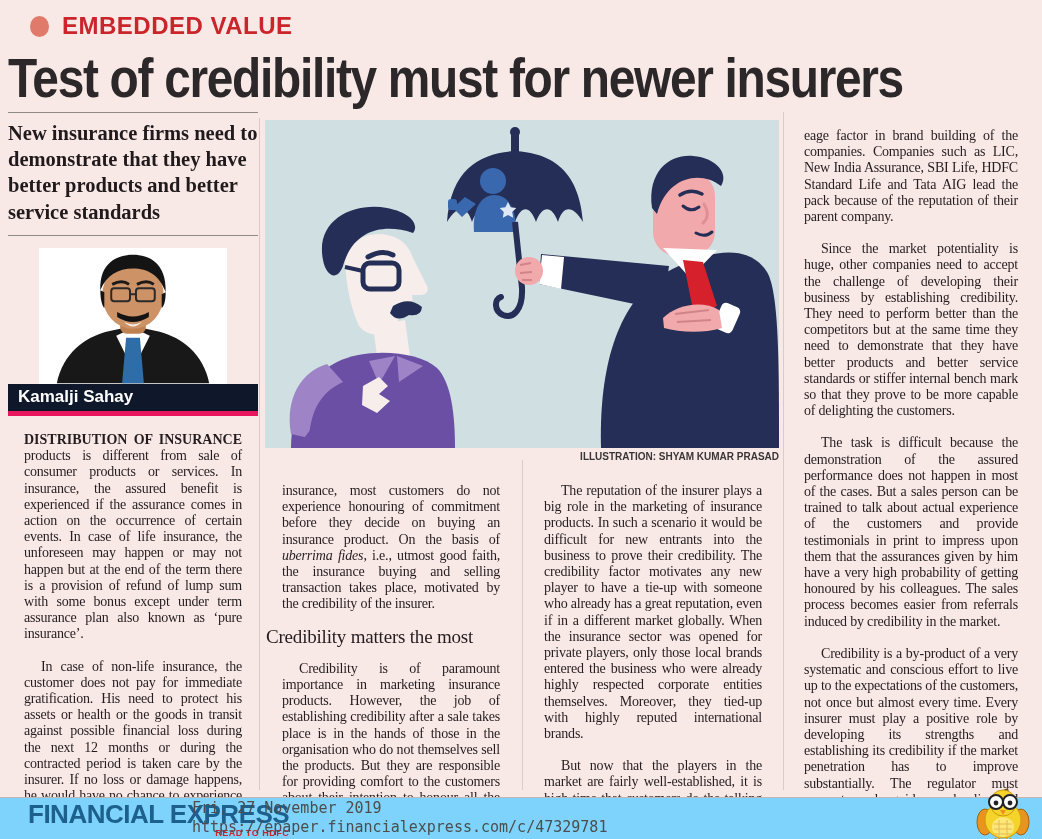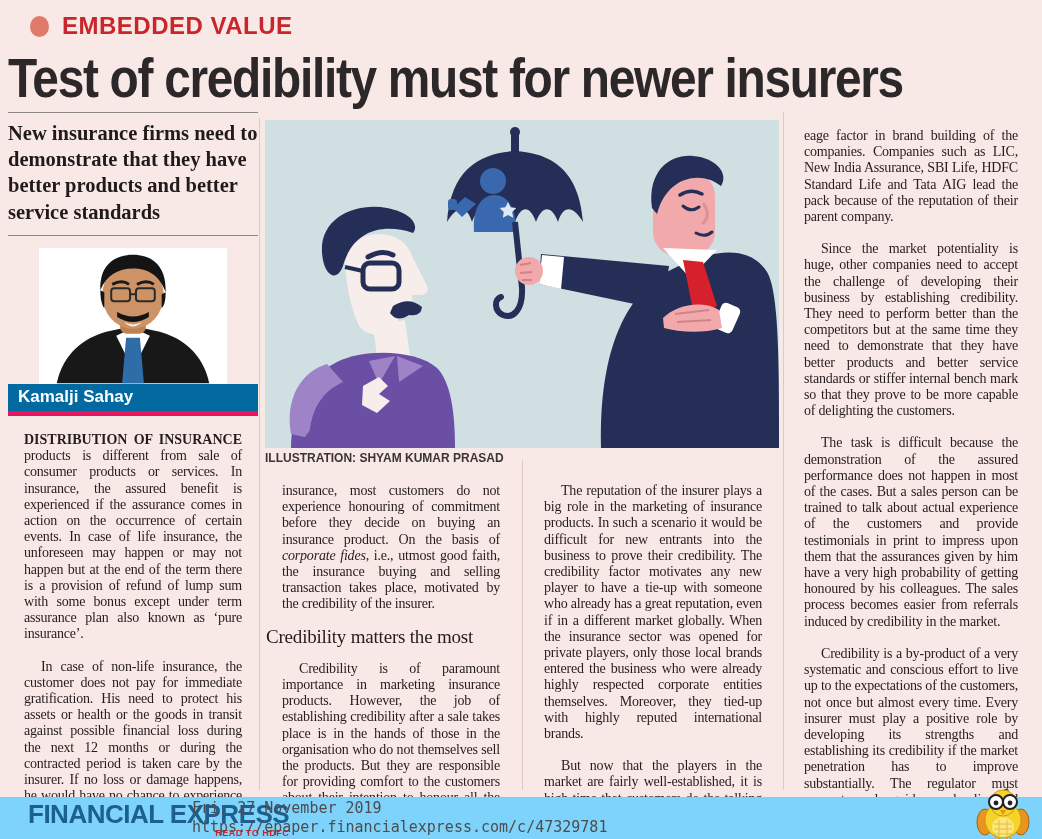--- a/index.html
+++ b/index.html
@@ -20,34 +20,34 @@
   .vrule { position:absolute; width:1px; background:#ddc9c6; }
   .vrule1 { left:259px; top:118px; height:672px; }
   .vrule2 { left:522px; top:460px; height:330px; }
   .vrule3 { left:783px; top:112px; height:678px; }
 
   
   .col1 { position:absolute; left:8px; top:112px; width:250px; }
   .hrule { height:1px; background:#8f8a88; }
   .standfirst { font-size:20.5px; line-height:1.28; font-weight:bold; color:#201a1c; padding:7px 0 10px; }
   .portrait-wrap { margin:12px auto 0; width:188px; height:136px; background:#ffffff; }
-  .name-bar { margin-top:0; background:#0369a1; color:#ffffff; font-family:"Liberation Sans", sans-serif;
+  .name-bar { margin-top:0; background:#0f172a; color:#ffffff; font-family:"Liberation Sans", sans-serif;
               font-weight:bold; font-size:17px; padding:3px 0 4px 10px; }
   .name-underline { height:5px; background:#e8175d; }
   .body-text { font-size:14px; line-height:16.2px; letter-spacing:-0.2px; text-align:justify; margin-top:10px; }
   .body-text p { margin:16px; }
   .body-text p + p { text-indent:17px; }
   .lead-in { font-weight:bold; letter-spacing:0; }
   .em { font-style:italic; }
 
   
   .illo { position:absolute; left:265px; top:120px; width:514px; height:328px; }
   .illo svg { display:block; }
-  .illo-caption { position:absolute; left:265px; top:451px; width:514px; 
-                  font-family:"Liberation Sans", sans-serif; font-weight:bold; font-size:12px; color:#3a3535; }
+  .illo-caption { position:absolute; left:265px; top:451px; width:514px; text-align:right;
+                  font-family:"Liberation Sans", sans-serif; font-weight:bold; font-size:10px; color:#3a3535; }
 
   
   .col2 { position:absolute; left:266px; top:467px; width:250px; }
   .col3 { position:absolute; left:528px; top:467px; width:250px; }
   .col2 .body-text, .col3 .body-text, .col4 .body-text { margin-top:0; }
   .subhead { font-size:19px; color:#241c1e; margin:11px 0 5px; font-weight:normal; }
   .after-subhead { text-indent:17px; }
 
   
   .col4 { position:absolute; left:788px; top:112px; width:246px; }
@@ -165,21 +165,21 @@
         <rect x="452" y="184" width="20" height="28" rx="5" fill="#ffffff" transform="rotate(24 462 198)"></rect>
         <path d="M398,198 C412,184 438,180 454,190 L457,208 C436,214 414,212 399,208 Z" fill="#f2a9ab"></path>
         <path d="M410,194 l34,-4 M412,202 l34,-2" stroke="#d08488" stroke-width="2" fill="none"></path>
       </g>
     </svg>
   </div>
   <div class="illo-caption">ILLUSTRATION: SHYAM KUMAR PRASAD</div>
 
   <div class="col2">
     <div class="body-text">
-      <p><span>insurance, most customers do not experience honouring of commitment before they decide on buying an insurance product. On the basis of </span><span class="em">corporate fides</span><span>, i.e., utmost good faith, the insurance buying and selling transaction takes place, motivated by the credibility of the insurer.</span></p>
+      <p><span>insurance, most customers do not experience honouring of commitment before they decide on buying an insurance product. On the basis of </span><span class="em">uberrima fides</span><span>, i.e., utmost good faith, the insurance buying and selling transaction takes place, motivated by the credibility of the insurer.</span></p>
       <div class="subhead">Credibility matters the most</div>
       <p class="after-subhead">Credibility is of paramount importance in marketing insurance products. However, the job of establishing credibility after a sale takes place is in the hands of those in the organisation who do not themselves sell the products. But they are responsible for providing comfort to the customers about their intention to honour all the legitimate assurances given by the sales person to the prospective policyholders.</p>
     </div>
   </div>
 
   <div class="col3">
     <div class="body-text">
       <p style="text-indent:17px">The reputation of the insurer plays a big role in the marketing of insurance products. In such a scenario it would be difficult for new entrants into the business to prove their credibility. The credibility factor motivates any new player to have a tie-up with someone who already has a great reputation, even if in a different market globally. When the insurance sector was opened for private players, only those local brands entered the business who were already highly respected corporate entities themselves. Moreover, they tied-up with highly reputed international brands.</p>
       <p>But now that the players in the market are fairly well-established, it is high time that customers do the talking and contribute to the brand building of each company. The market is still guided by the lin-</p>
     </div>

